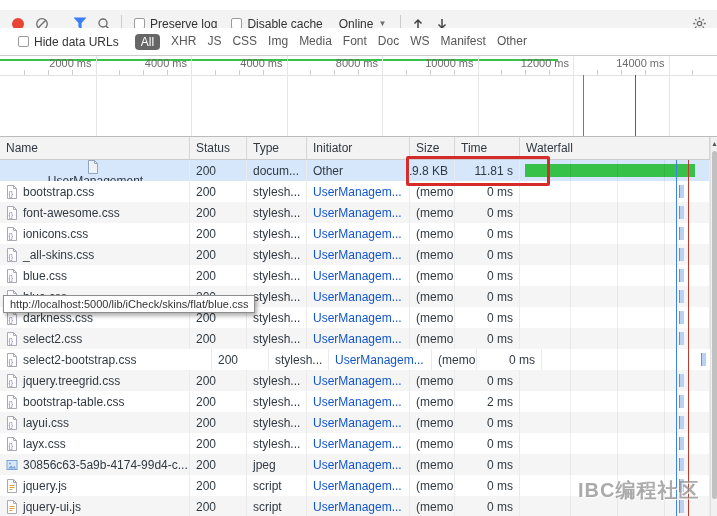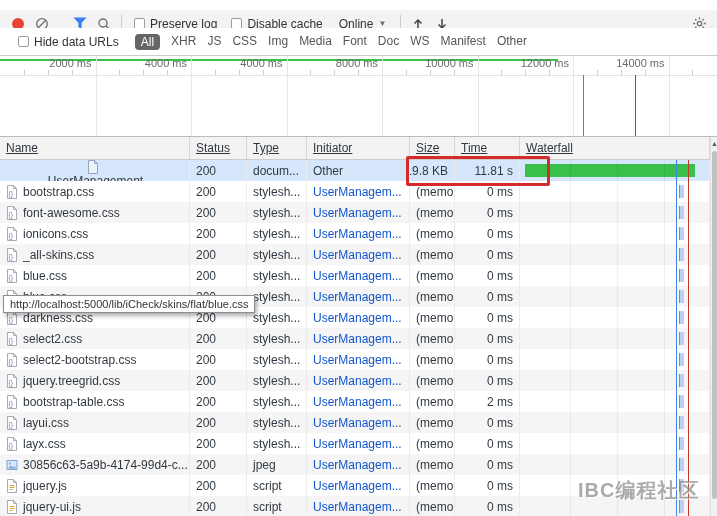--- a/index.html
+++ b/index.html
@@ -41,21 +41,21 @@
   .ov-label{position:absolute;top:1px;transform:translateX(-100%);padding-right:4px;font-size:11px;color:#6b6b6b;white-space:nowrap;}
   .ov-tick{position:absolute;top:14px;height:5px;width:1px;background:#ccc;}
   .ov-ruler-line{position:absolute;top:19px;left:0;right:0;height:1px;background:#e3e3e3;}
   .ov-green-line{position:absolute;top:3px;left:0;width:558px;height:2px;background:var(--waterfall-green);}
   .ov-dcl{position:absolute;left:583px;top:19px;bottom:0;width:1px;background:var(--dcl-blue);}
   .ov-load{position:absolute;left:635px;top:19px;bottom:0;width:1px;background:var(--load-red);}
 
   
   .grid{position:absolute;top:137px;left:0;width:710px;height:379px;background:#fff;}
   .thead{position:absolute;top:0;left:0;right:0;height:23px;background:#f3f3f3;border-bottom:1px solid #ccc;display:flex;}
-  .th{border-right:1px solid #d6d6d6;padding:4px 12px 0 6px;color:#303942;overflow:hidden;white-space:nowrap;flex:none;text-decoration:underline;}
+  .th{border-right:1px solid #d6d6d6;padding:4px 12px 0 6px;color:#303942;overflow:hidden;white-space:nowrap;flex:none;}
   .tbody{position:absolute;top:23px;left:0;right:0;bottom:0;overflow:hidden;}
   .row{display:flex;height:21px;}
   .row:nth-child(odd){background:#f5f5f5;}
   .row.selected{background:var(--selected-row);}
   .cell{border-right:1px solid #ebebeb;padding:0 4px 0 6px;display:flex;align-items:center;
     overflow:hidden;white-space:nowrap;flex:none;}
   .cell.num{justify-content:flex-end;padding-right:6px;}
   .cell.memo{justify-content:flex-start;}
   .name-cell .file-icon{margin-right:5px;display:flex;align-items:center;flex:none;}
   .link{color:var(--link-blue);cursor:pointer;overflow:hidden;text-overflow:ellipsis;}
@@ -405,21 +405,21 @@
           <div class="cell" style="width: 103px;">
             <span class="link">UserManagem...</span>
           </div>
           <div class="cell num memo" style="width: 45px;">(memo...</div>
           <div class="cell num" style="width: 65px;">0 ms</div>
           <div class="cell waterfall-cell" style="width: 190px;">
             <div class="wf-tick"></div>
           </div>
         </div>
         <div class="row">
-          <div class="cell name-cell" style="width: 190px;">
+          <div class="cell name-cell" style="width: 212px;">
             <span class="file-icon">
               <svg width="12" height="14" viewBox="0 0 12 14">
                 <path d="M1.5 .5h6l3 3v10h-9z" fill="#fff" stroke="#a9a9b5"></path>
                 <path d="M7.5 .5v3h3" fill="none" stroke="#a9a9b5"></path>
                 <text x="2.5" y="10.5" font-size="7" fill="#8e7cc3">{}</text>
               </svg>
             </span>
             <span>select2-bootstrap.css</span>
           </div>
           <div class="cell" style="width: 57px;">200</div>

